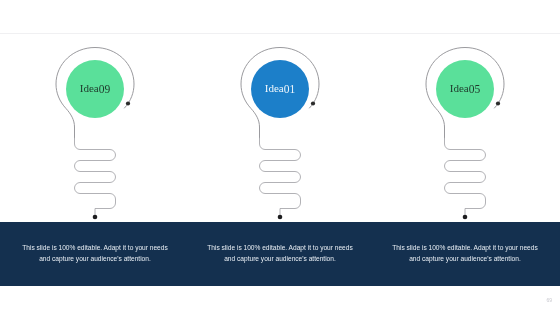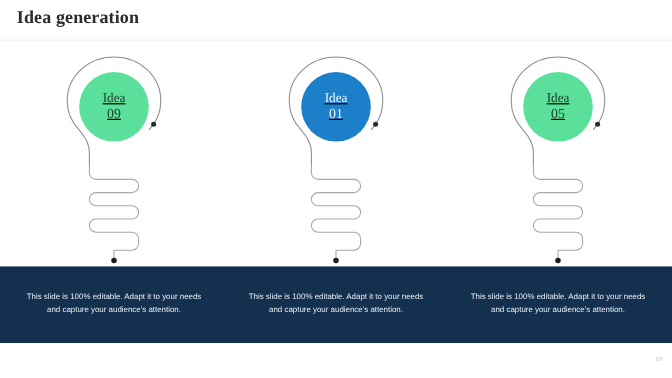--- a/index.html
+++ b/index.html
@@ -78,25 +78,24 @@
 
   .idea-circle {
     position: absolute;
     left: 50%;
     top: 20px;
     transform: translateX(-50%);
     width: 58px;
     height: 58px;
     border-radius: 50%;
     display: flex;
-    flex-direction: column;
+    flex-direction: row;
     align-items: center;
     justify-content: center;
     line-height: 1.08;
-    text-decoration: underline;
   }
   .idea-circle .idea-word {
     font-family: "Liberation Serif", "DejaVu Serif", serif;
     font-size: 11px;
     font-weight: 400;
   }
   .idea-circle .idea-num {
     font-family: "Liberation Serif", "DejaVu Serif", serif;
     font-size: 11.5px;
     font-weight: 400;
@@ -155,23 +154,20 @@
     font-family: "Liberation Sans", "DejaVu Sans", sans-serif;
     font-size: 5px;
     color: #c9c9cf;
   }
 </style>
 </head>
 <body>
 
 <div class="slide">
 
-  <div class="header">
-    <div class="title">Idea generation</div>
-  </div>
   <div class="header-rule"></div>
 
   <div class="bulbs">
 
     <div class="bulb-col c0">
       <svg class="bulb-svg" viewBox="0 0 110 182">
         <path d="M84.5,68 C91,61 94,52.5 94,44 C94,23.5 76.5,7.5 55,7.5 C33.5,7.5 16,23.5 16,44 C16,53 19.5,61.5 26,68.5 C31,74 34.5,80 34.5,87 L34.5,98" fill="none" stroke="#8e8e93" stroke-width="0.9" stroke-linecap="round"></path>
         <circle cx="88" cy="63.5" r="2.1" fill="#2b2b2b"></circle>
         <path d="M34.5,98 L34.5,104 C34.5,107 37,109.5 40,109.5 L70,109.5 C73,109.5 75.5,112 75.5,115 C75.5,118 73,120.5 70,120.5 L40,120.5 C37,120.5 34.5,123 34.5,126 C34.5,129 37,131.5 40,131.5 L70,131.5 C73,131.5 75.5,134 75.5,137 C75.5,140 73,142.5 70,142.5 L40,142.5 C37,142.5 34.5,145 34.5,148 C34.5,151 37,153.5 40,153.5 L70,153.5 C73,153.5 75.5,156 75.5,159 L75.5,163 C75.5,166 73,168.5 70,168.5 L55,168.5 L55,175" fill="none" stroke="#a9a9ae" stroke-width="0.9" stroke-linecap="round" stroke-linejoin="round"></path>
         <circle cx="55" cy="177" r="2.3" fill="#1d1d1f"></circle>

